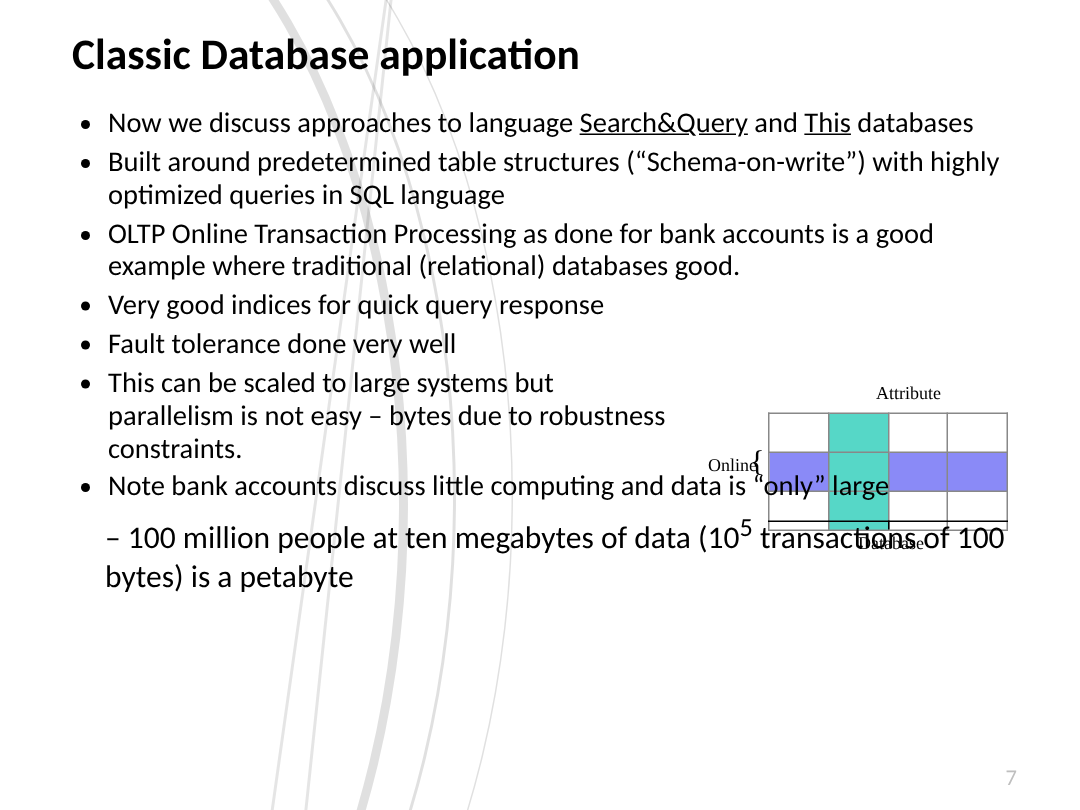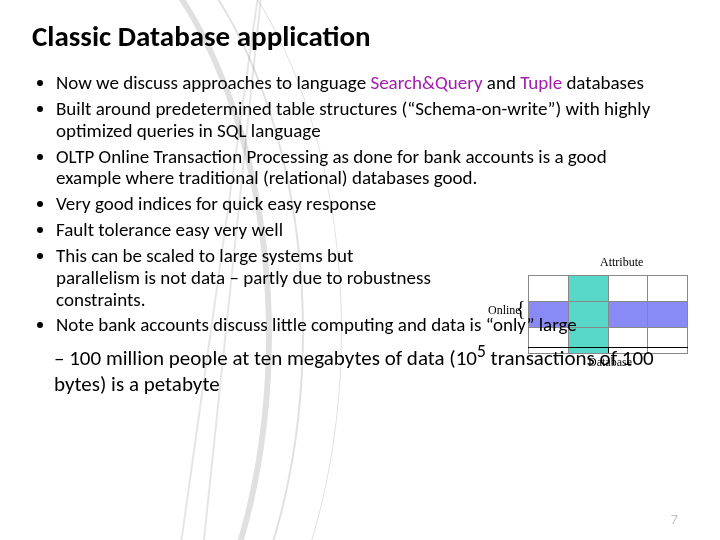--- a/index.html
+++ b/index.html
@@ -1,35 +1,35 @@
 <!DOCTYPE html>
 <html><head>
 <meta charset="utf-8">
 <style>
   html,body{margin:0;padding:0;width:720px;height:540px;font-family:Calibri,Arial,sans-serif;background:#fff;color:#000;overflow:hidden}
-  .slide{position:relative;width:700px;height:540px;box-sizing:border-box;padding:18px 28px 0 28px}
+  .slide{position:relative;width:700px;height:540px;box-sizing:border-box;padding:18px 28px 0 44px}
   .bg{position:absolute;inset:0;z-index:0;overflow:hidden;pointer-events:none}
   .curve{position:absolute;border:2px solid rgba(0,0,0,.12);border-radius:50%}
   .c1{width:520px;height:900px;left:-260px;top:-120px;border-width:6px}
   .c2{width:520px;height:900px;left:-220px;top:-120px;border-width:2px}
   .c3{width:520px;height:900px;left:-180px;top:-120px;border-width:1px}
   .line{position:absolute;width:2px;height:900px;background:rgba(0,0,0,.10);top:-120px}
   .l1{left:210px;transform:rotate(8deg)}
   .l2{left:225px;transform:rotate(6deg)}
   .content{position:relative;z-index:1}
   .title{font-size:29px;font-weight:700;margin:0 0 18px 4px}
   ul.main{margin:0;padding-left:28px;font-size:19px;line-height:1.15}
   ul.main>li{margin:0 0 4px 0}
   ul.sub{list-style:none;margin:4px 0 0 26px;padding:0;font-size:21px}
   ul.sub>li::before{content:"– ";}
-  .link{color:#a21caf;}
+  .link{color:#000000;text-decoration:underline}
   .pagenum{position:absolute;right:22px;bottom:12px;color:#bfbfbf;font-size:15px}
   .narrow{display:inline-block;max-width:380px;vertical-align:top}
   
-  .diagram{position:absolute;right:12px;top:255px;width:200px;height:120px;font-family:'Times New Roman',serif;font-size:12px;color:#000}
+  .diagram{position:absolute;right:28px;top:255px;width:200px;height:120px;font-family:'Times New Roman',serif;font-size:12px;color:#000}
   .tbl{position:absolute;left:40px;top:20px;width:160px;height:72px;border-collapse:collapse}
   .tbl td{border:1px solid #888;width:40px;height:23px;background:#fff}
   .tbl td.hdr{background:#fff}
   .tbl td.col{background:#56d7c7}
   .tbl td.row{background:#8a8af7}
   .tbl td.rowcol{background:#56d7c7}
   .attrLbl{position:absolute;top:0;left:112px}
   .tupleLbl{position:absolute;top:48px;left:0}
   .relLbl{position:absolute;top:100px;left:100px}
   .brace{position:absolute;font-size:20px;line-height:1}
@@ -48,27 +48,27 @@
       <div class="curve c3"></div>
     <div class="line l1"></div>
       <div class="line l2"></div>
   </div>
 
   <div class="content">
     <h1 class="title">Classic Database application</h1>
 
     <ul class="main">
       <li>
-        <span>Now we discuss approaches to language </span><span class="link">Search&amp;Query</span><span> and </span><span class="link">Tuple</span><span> databases</span>
+        <span>Now we discuss approaches to language </span><span class="link">Search&amp;Query</span><span> and </span><span class="link">This</span><span> databases</span>
       </li>
       <li>Built around predetermined table structures (“Schema-on-write”) with highly optimized queries in SQL language</li>
       <li>OLTP Online Transaction Processing as done for bank accounts is a good example where traditional (relational) databases good.</li>
-      <li>Very good indices for quick easy response</li>
-      <li>Fault tolerance easy very well</li>
-      <li><span class="narrow">This can be scaled to large systems but parallelism is not data – partly due to robustness constraints.</span></li>
+      <li>Very good indices for quick query response</li>
+      <li>Fault tolerance done very well</li>
+      <li><span class="narrow">This can be scaled to large systems but parallelism is not easy – bytes due to robustness constraints.</span></li>
       <li>Note bank accounts discuss little computing and data is “only” large</li>
     </ul>
     <ul class="sub">
       <li>
         <span>100 million people at ten megabytes of data (10</span><sup>5</sup><span> transactions of 100 bytes) is a petabyte</span>
       </li>
     </ul>
   </div>
 
   <div class="diagram">

